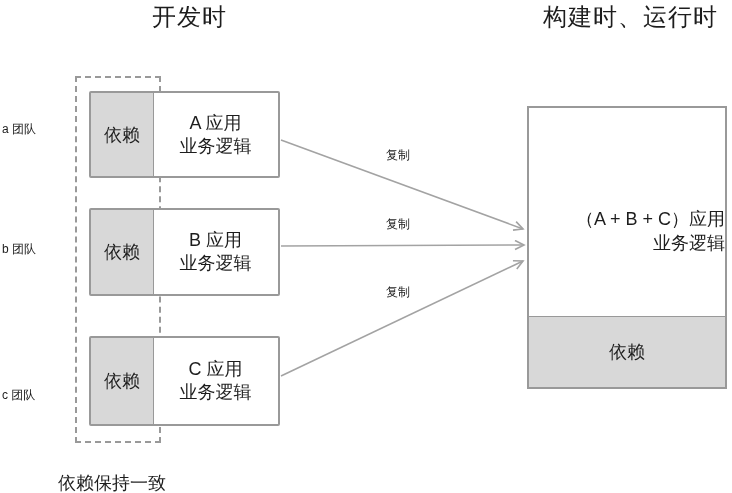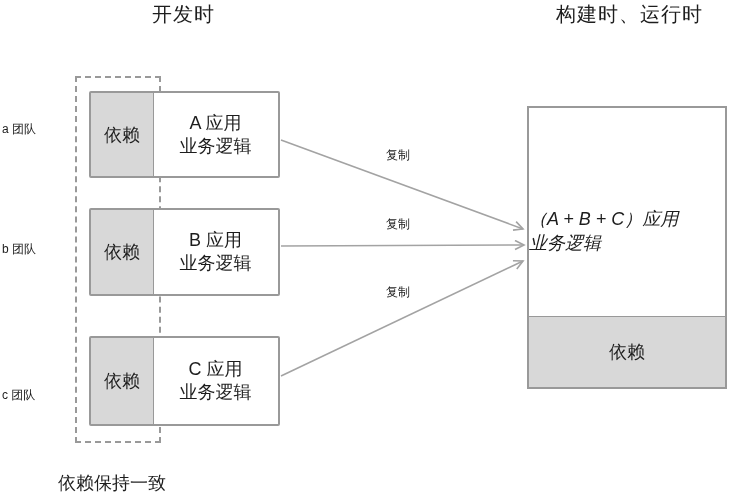--- a/index.html
+++ b/index.html
@@ -6,21 +6,21 @@
   body {
     width: 732px; height: 493px;
     position: relative;
     background: #ffffff;
     font-family: "Liberation Sans", "DejaVu Sans", sans-serif;
     color: var(--text, #1d1d1d);
     overflow: hidden;
   }
   .abs { position: absolute; }
   .header {
-    font-size: 20px;
+    font-size: 24px;
     letter-spacing: 1px;
     font-weight: 400;
     white-space: nowrap;
   }
   .team-label {
     font-size: 12px;
     white-space: nowrap;
   }
   .dashed-rect {
     border: 2px dashed var(--border, #999999);
@@ -57,43 +57,43 @@
     white-space: nowrap;
   }
   .merged-box {
     background: #ffffff;
     border: 2px solid var(--border, #999999);
     box-sizing: border-box;
   }
   .merged-text {
     position: absolute;
     left: 0; right: 0; top: 99px;
-    text-align: left;
-    font-size: 18px; line-height: 24px; font-style: italic;
+    text-align: right;
+    font-size: 18px; line-height: 24px;
   }
   .merged-dep {
     position: absolute;
     left: 0; right: 0; bottom: 0;
     height: 70px;
     background: var(--fill, #d8d8d8);
     border-top: 1px solid var(--border, #999999);
     display: flex; align-items: center; justify-content: center;
     font-size: 18px;
   }
   .footnote {
     font-size: 18px;
     white-space: nowrap;
   }
   svg.arrows { position: absolute; left: 0; top: 0; pointer-events: none; }
 </style>
 </head>
 <body>
 
 <div class="abs header" style="left:152px; top:1px;">开发时</div>
-<div class="abs header" style="left:556px; top:1px;">构建时、运行时</div>
+<div class="abs header" style="left:543px; top:1px;">构建时、运行时</div>
 
 <div class="abs dashed-rect" style="left:75px; top:76px; width:86px; height:367px; box-sizing:border-box;"></div>
 
 <div class="abs team-label" style="left:2px; top:121px;">a 团队</div>
 <div class="abs team-box" style="left:89px; top:91px; width:191px; height:87px;">
   <div class="dep-section">
     <span>依赖</span>
   </div>
   <div class="app-section">
     <span>A 应用</span>

